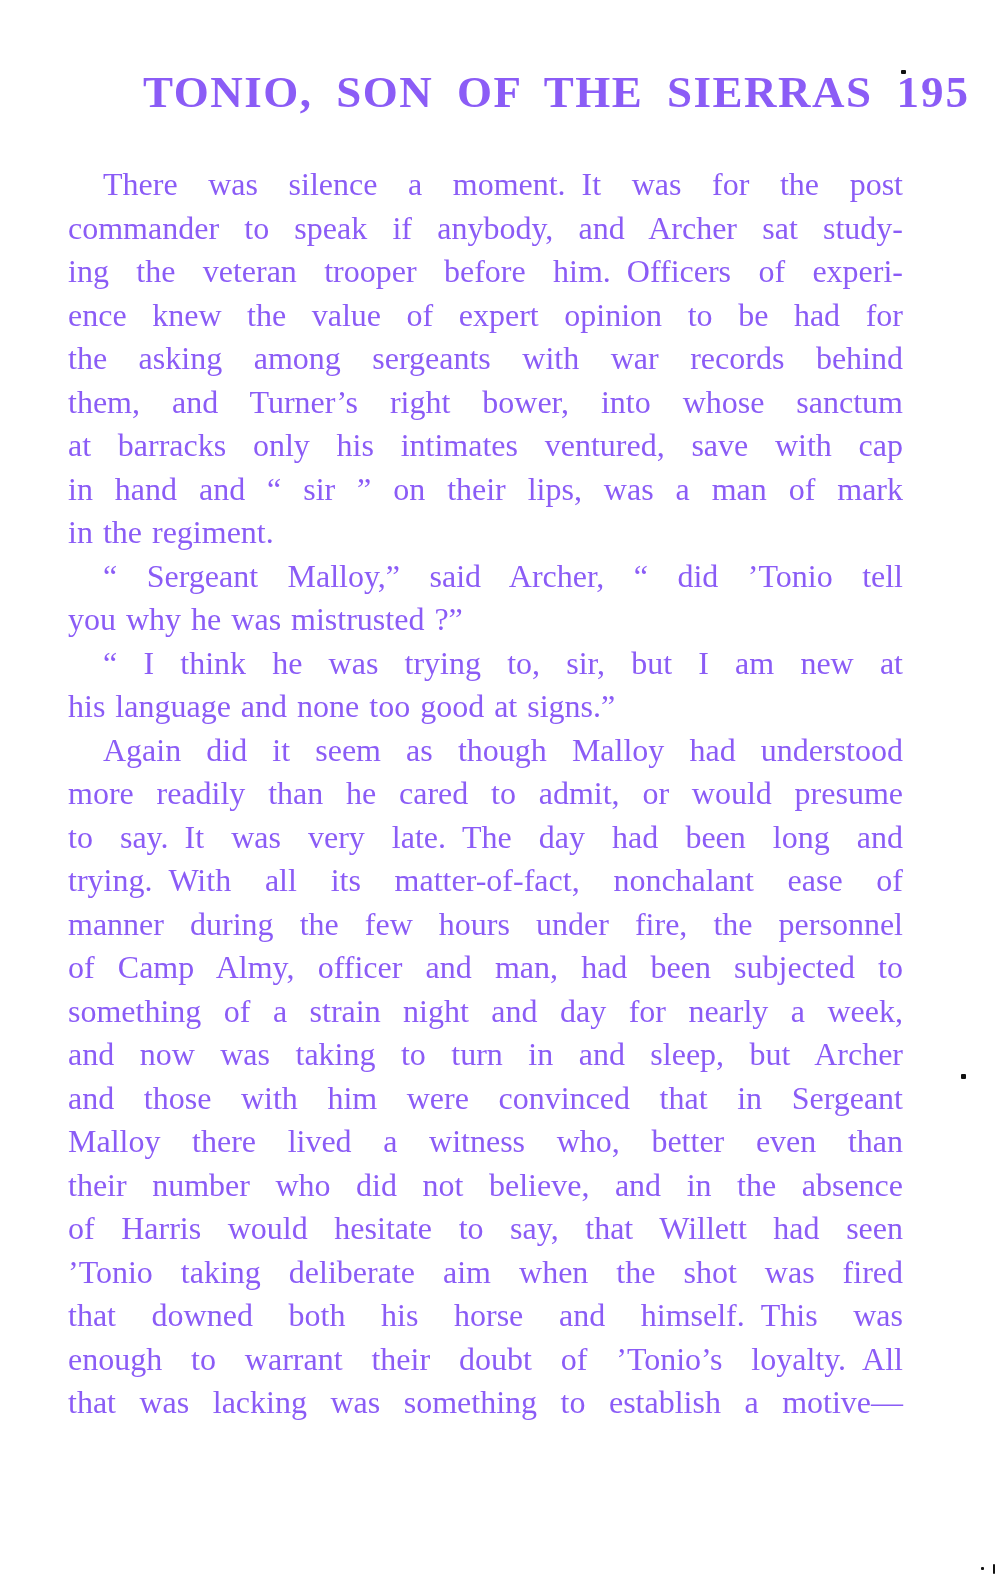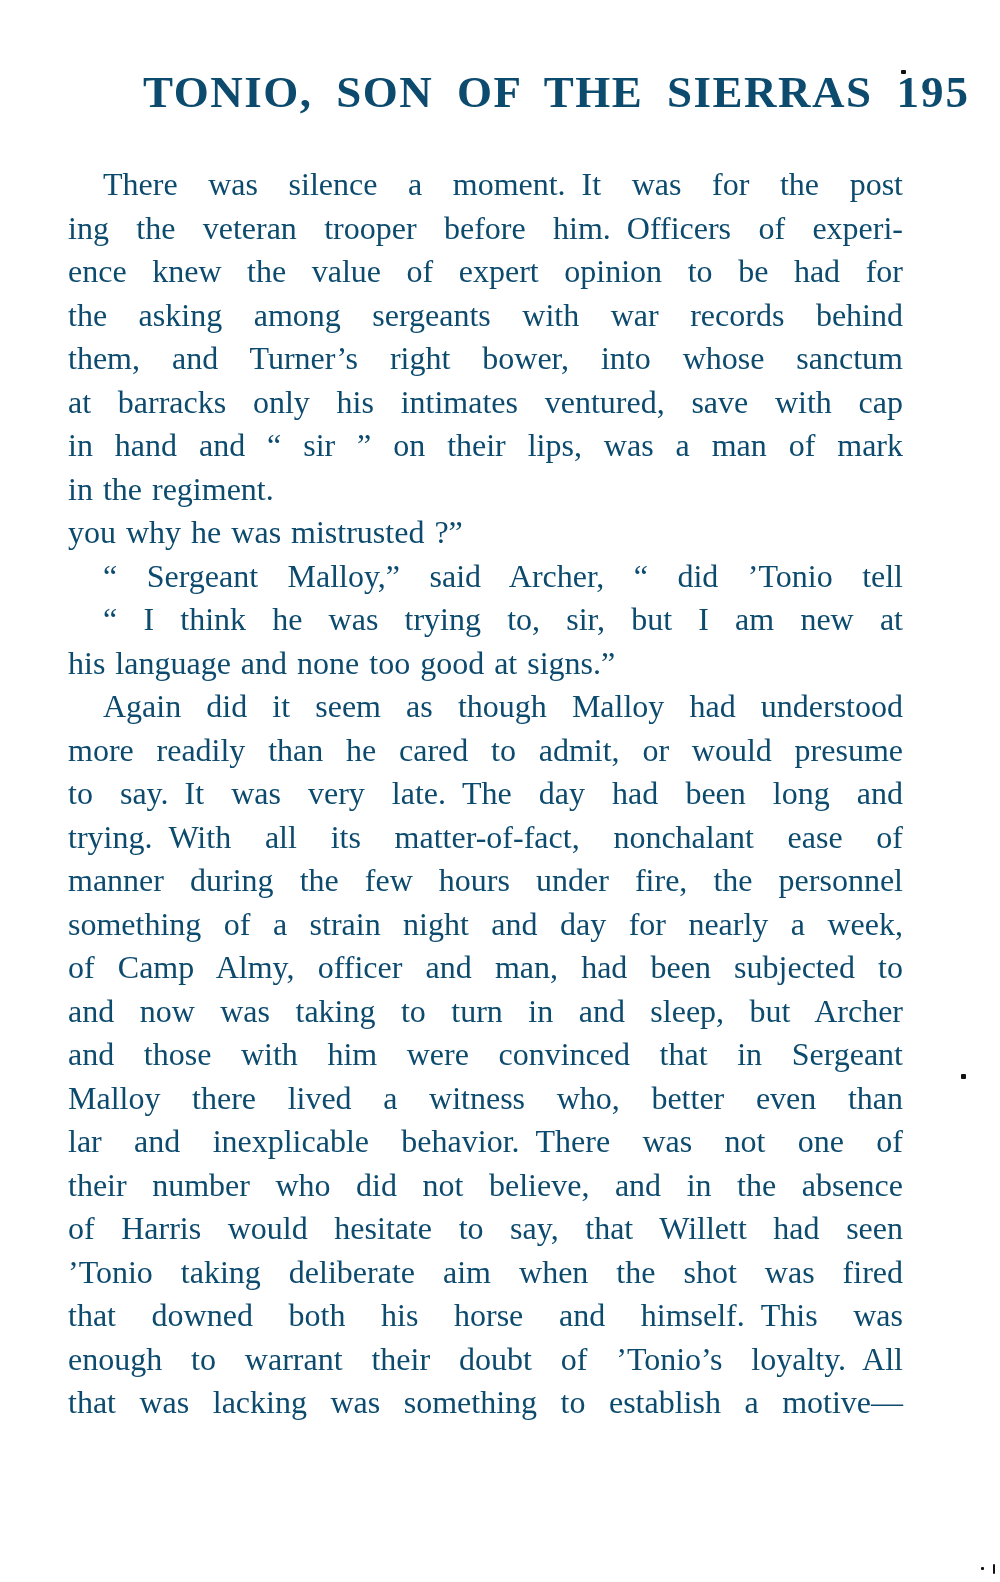--- a/index.html
+++ b/index.html
@@ -8,21 +8,21 @@
     background: #e8e8e8;
   }
   .page {
     position: relative;
     width: 1000px;
     height: 1582px;
     margin: 0 auto;
     background: #ffffff;
     overflow: hidden;
     font-family: "Liberation Serif", serif;
-    color: #0c4a6e;
+    color: #8b5cf6;
   }
   .running-head {
     display: flex;
     justify-content: space-between;
     align-items: baseline;
     margin: 70px 95px 0 143px;
     font-weight: bold;
     font-size: 45px;
     line-height: 1;
     letter-spacing: 1.5px;
@@ -64,48 +64,48 @@
 <div class="page">
 
   <header class="running-head">
     <span class="head-title">TONIO, SON OF THE SIERRAS</span>
     <span class="head-page">195</span>
   </header>
 
   <main class="text-block" id="text-body">
       <div class="paragraph">
         <div class="line indent">There was silence a moment. It was for the post</div>
+        <div class="line">commander to speak if anybody, and Archer sat study-</div>
         <div class="line">ing the veteran trooper before him. Officers of experi-</div>
         <div class="line">ence knew the value of expert opinion to be had for</div>
         <div class="line">the asking among sergeants with war records behind</div>
         <div class="line">them, and Turner’s right bower, into whose sanctum</div>
         <div class="line">at barracks only his intimates ventured, save with cap</div>
         <div class="line">in hand and “ sir ” on their lips, was a man of mark</div>
         <div class="line last">in the regiment.</div>
       </div>
       <div class="paragraph">
+        <div class="line indent">“ Sergeant Malloy,” said Archer, “ did ’Tonio tell</div>
         <div class="line last">you why he was mistrusted ?”</div>
-        <div class="line indent">“ Sergeant Malloy,” said Archer, “ did ’Tonio tell</div>
       </div>
       <div class="paragraph">
         <div class="line indent">“ I think he was trying to, sir, but I am new at</div>
         <div class="line last">his language and none too good at signs.”</div>
       </div>
       <div class="paragraph">
         <div class="line indent">Again did it seem as though Malloy had understood</div>
         <div class="line">more readily than he cared to admit, or would presume</div>
         <div class="line">to say. It was very late. The day had been long and</div>
         <div class="line">trying. With all its matter-of-fact, nonchalant ease of</div>
         <div class="line">manner during the few hours under fire, the personnel</div>
+        <div class="line">of Camp Almy, officer and man, had been subjected to</div>
         <div class="line">something of a strain night and day for nearly a week,</div>
-        <div class="line">of Camp Almy, officer and man, had been subjected to</div>
         <div class="line">and now was taking to turn in and sleep, but Archer</div>
         <div class="line">and those with him were convinced that in Sergeant</div>
         <div class="line">Malloy there lived a witness who, better even than</div>
-        <div class="line">lar and inexplicable behavior. There was not one of</div>
         <div class="line">their number who did not believe, and in the absence</div>
         <div class="line">of Harris would hesitate to say, that Willett had seen</div>
         <div class="line">’Tonio taking deliberate aim when the shot was fired</div>
         <div class="line">that downed both his horse and himself. This was</div>
         <div class="line">enough to warrant their doubt of ’Tonio’s loyalty. All</div>
         <div class="line">that was lacking was something to establish a motive—</div>
       </div>
     </main>
 
   <div class="speck s1"></div>

